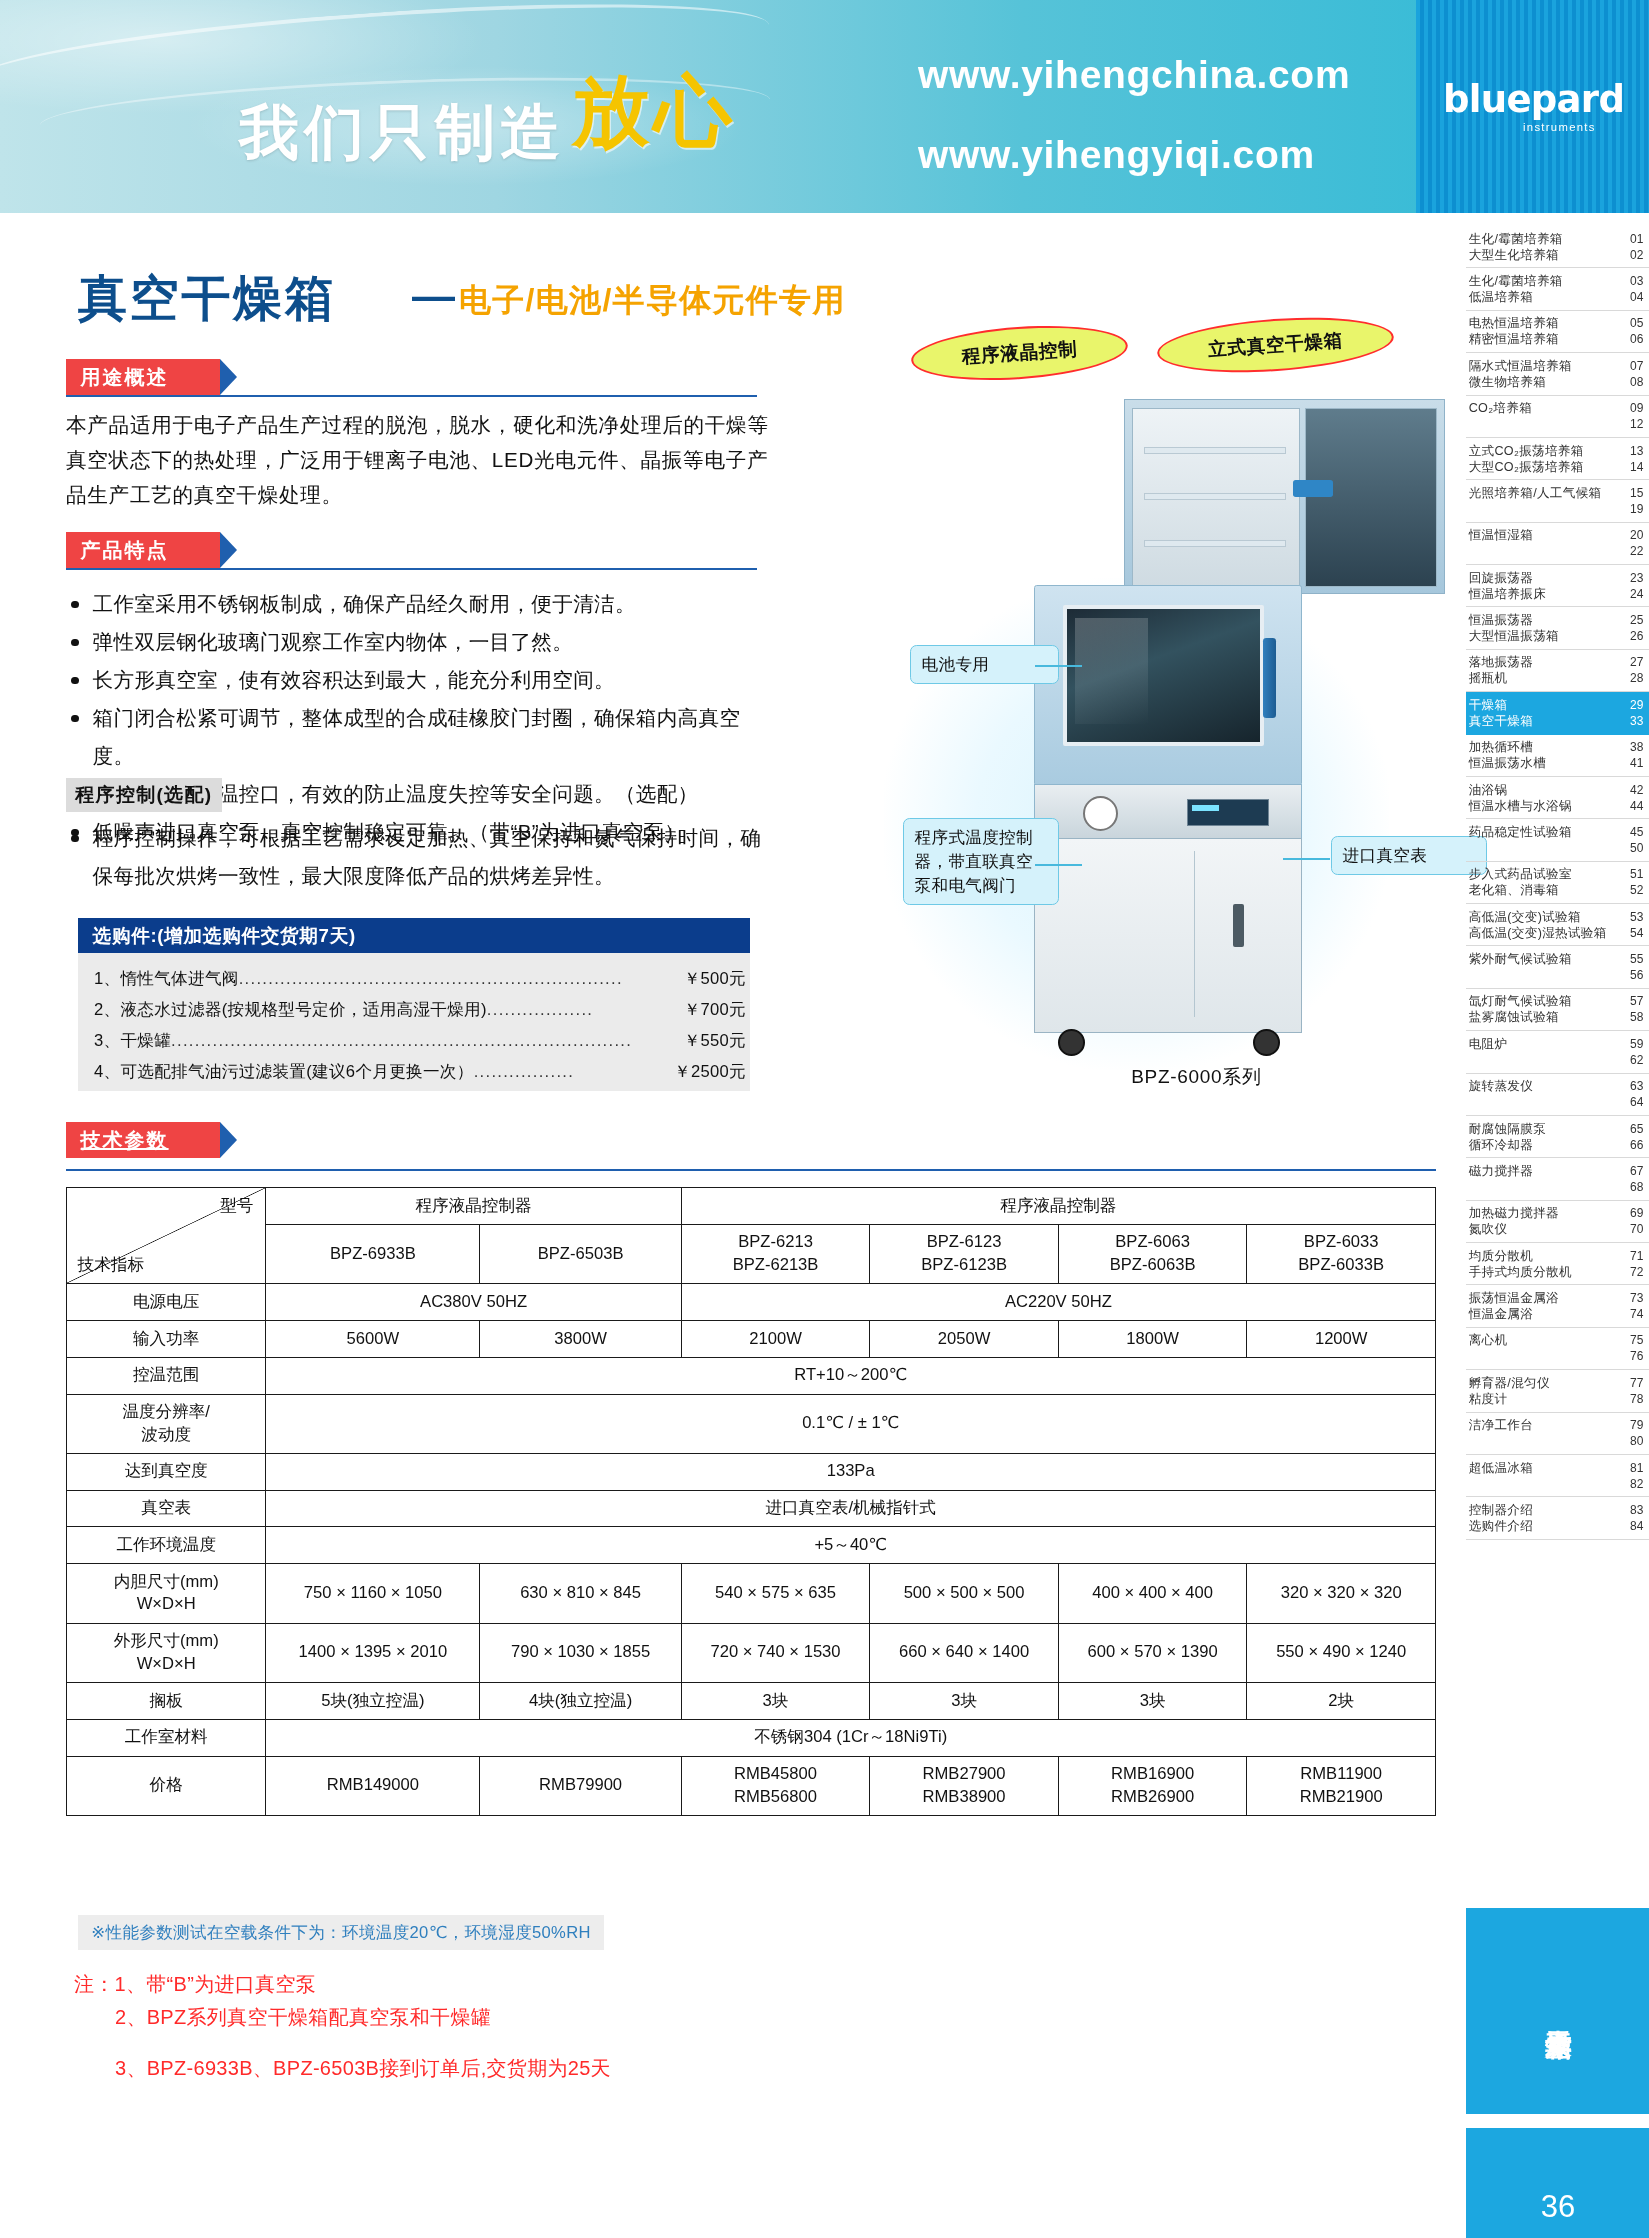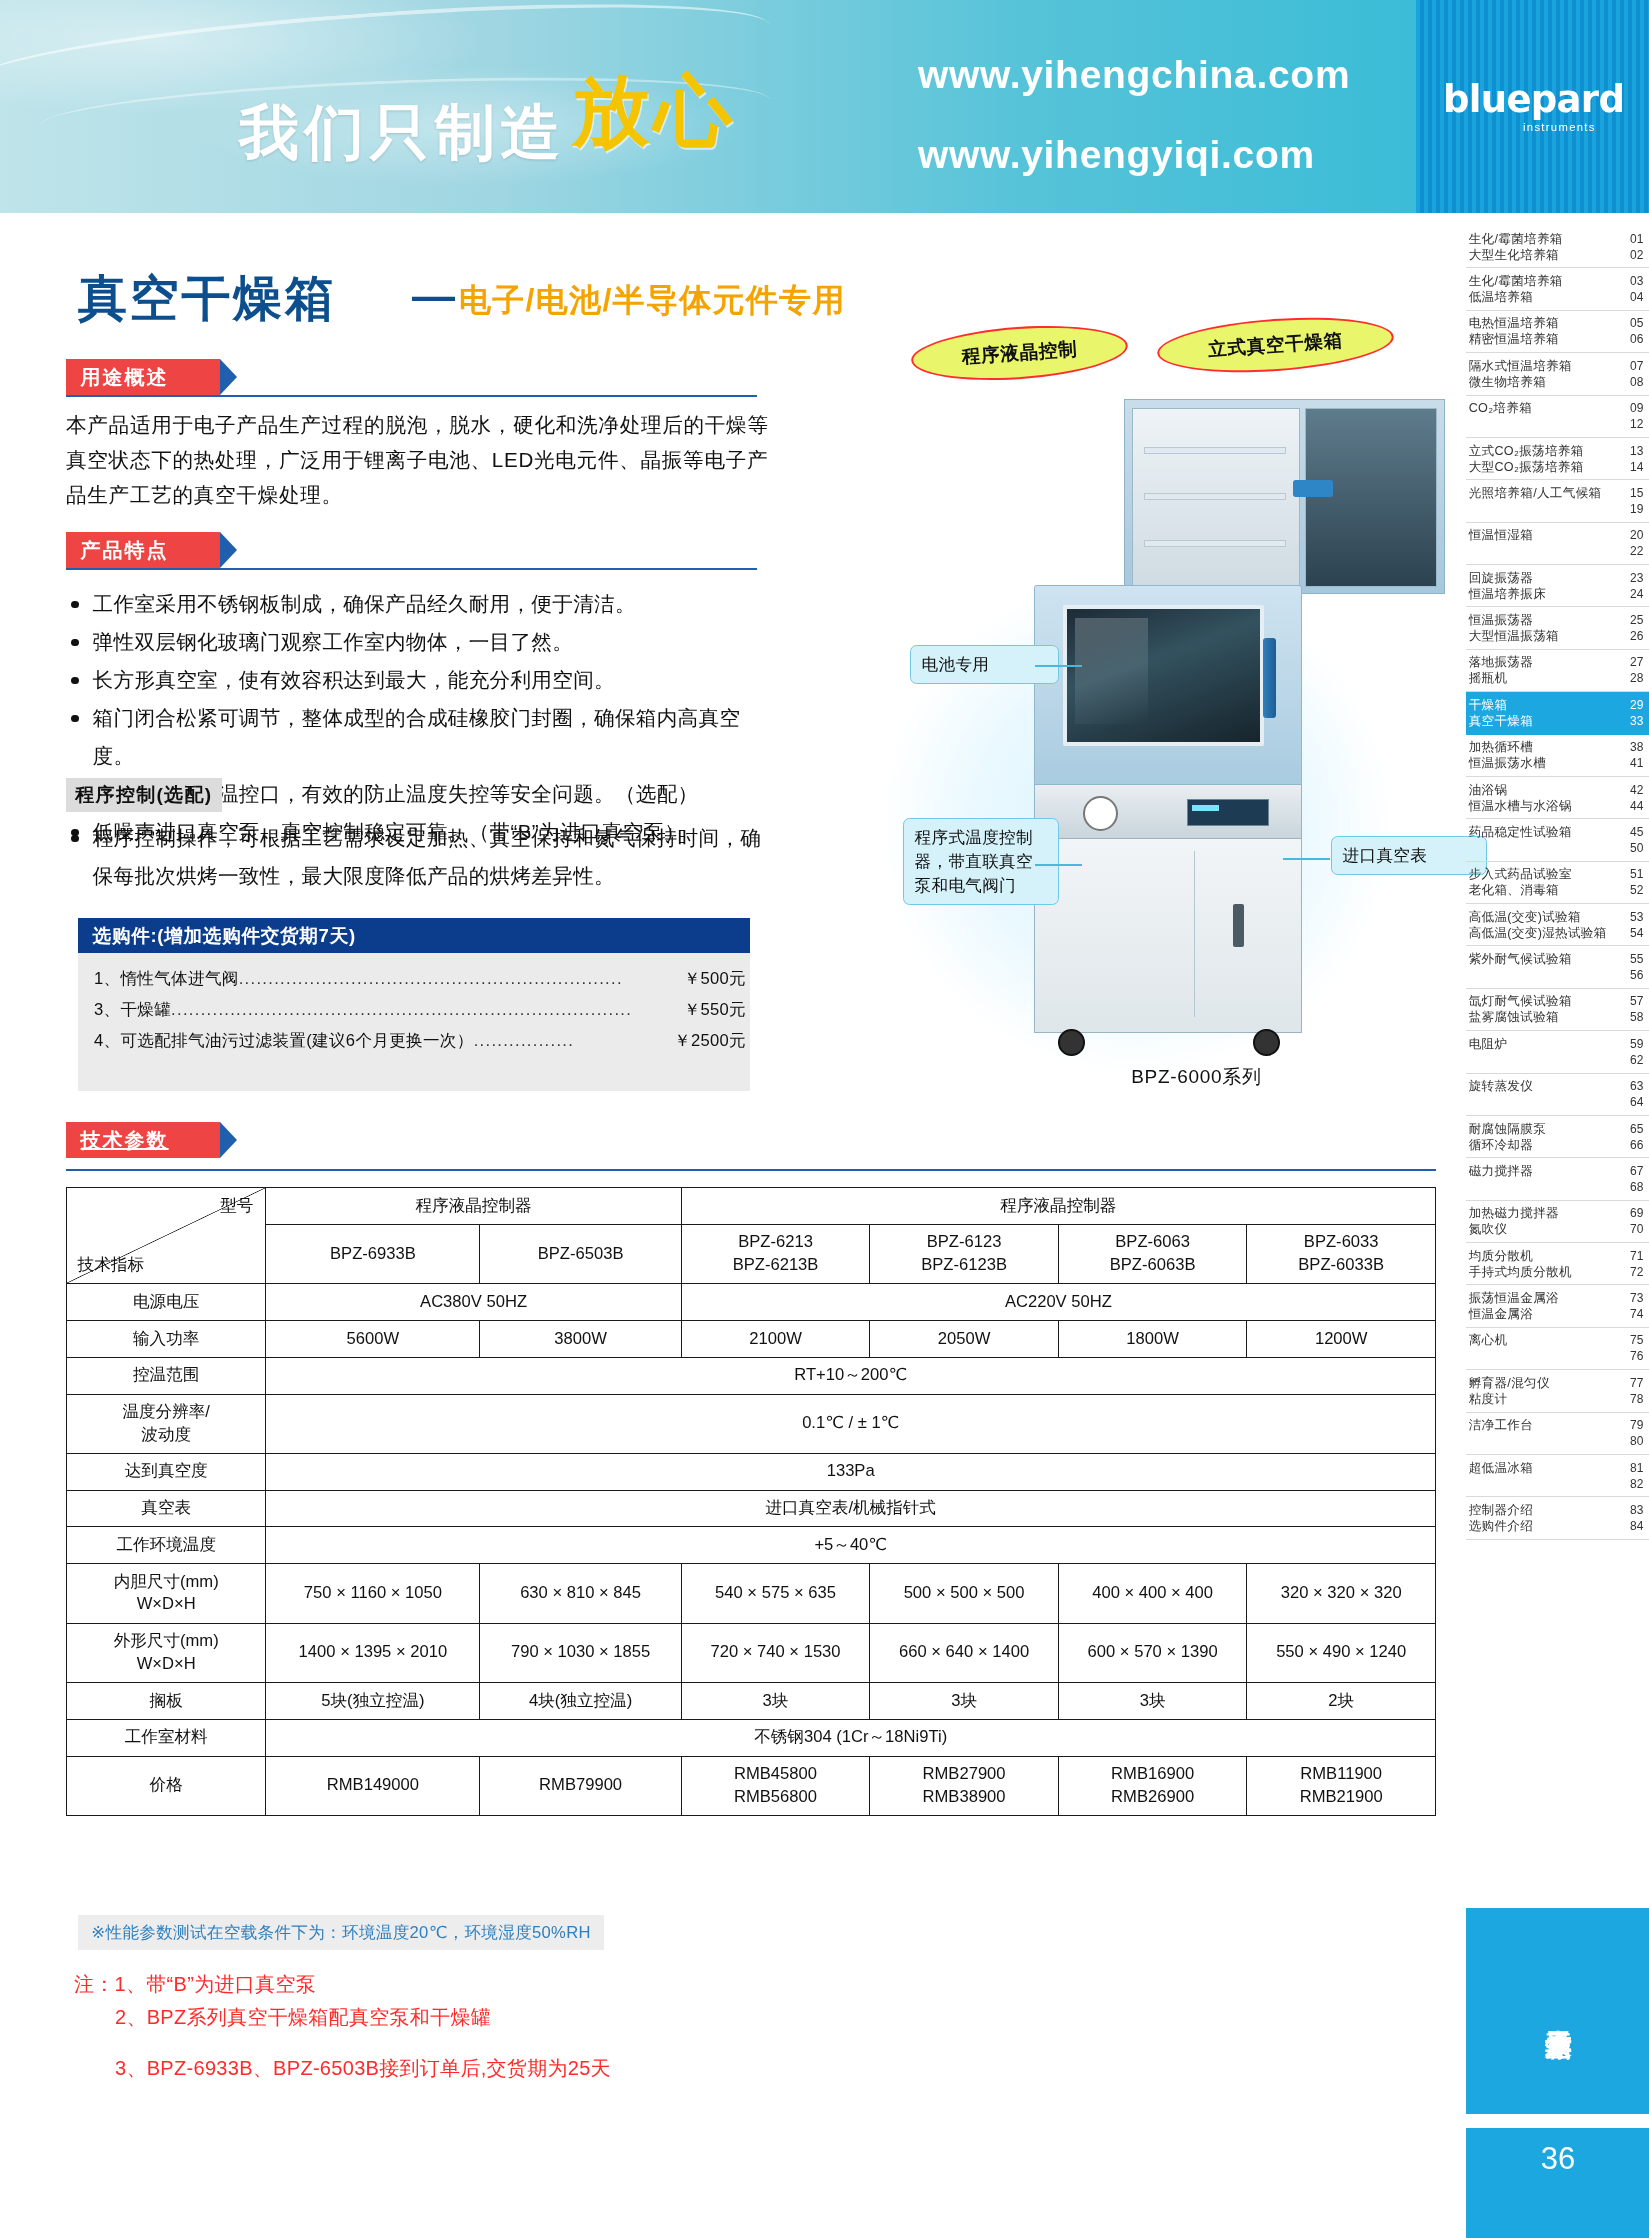--- a/index.html
+++ b/index.html
@@ -97,21 +97,21 @@
   .side-tab span{
     font-size:26.6px;line-height:35px;font-weight:bold;letter-spacing:1.3px;
     writing-mode:vertical-rl;text-orientation:upright;
   }
   .page-num-box{
     position:absolute;left:1466px;top:2128px;width:184px;height:111px;
     background:#1ca7e0;color:#fff;
     display:flex;align-items:flex-start;justify-content:center;
     padding-top:13.3px;box-sizing:border-box;
   }
-  .page-num-box span{font-size:31px;}
+  .page-num-box span{font-size:31px;margin-top:48px;}
 
   
   .main-title{
     position:absolute;left:78px;top:266px;
     font-size:49px;font-weight:bold;color:#0d4e8c;letter-spacing:2.7px;
     text-shadow:0.7px 0.7px 0 #ffffff;
   }
   .main-title-dash{
     position:absolute;left:412px;top:271px;
     font-size:43px;font-weight:bold;color:#0d4e8c;
@@ -344,20 +344,25 @@
   <li>程序控制操作，可根据工艺需求设定加热、真空保持和氮气保持时间，确保每批次烘烤一致性，最大限度降低产品的烘烤差异性。</li>
 </ul>
 
 <div class="opt-box"></div>
 <div class="opt-head">选购件:(增加选购件交货期7天)</div>
 <div class="opt-list">
   <div class="row">
     <span>1、惰性气体进气阀</span>
     <span class="dots">.................................................................</span>
     <span>￥500元</span>
+  </div>
+  <div class="row">
+    <span>2、液态水过滤器(按规格型号定价，适用高湿干燥用)</span>
+    <span class="dots">..................</span>
+    <span>￥700元</span>
   </div>
   <div class="row">
     <span>3、干燥罐</span>
     <span class="dots">..............................................................................</span>
     <span>￥550元</span>
   </div>
   <div class="row">
     <span>4、可选配排气油污过滤装置(建议6个月更换一次）</span>
     <span class="dots">.................</span>
     <span>￥2500元</span>

